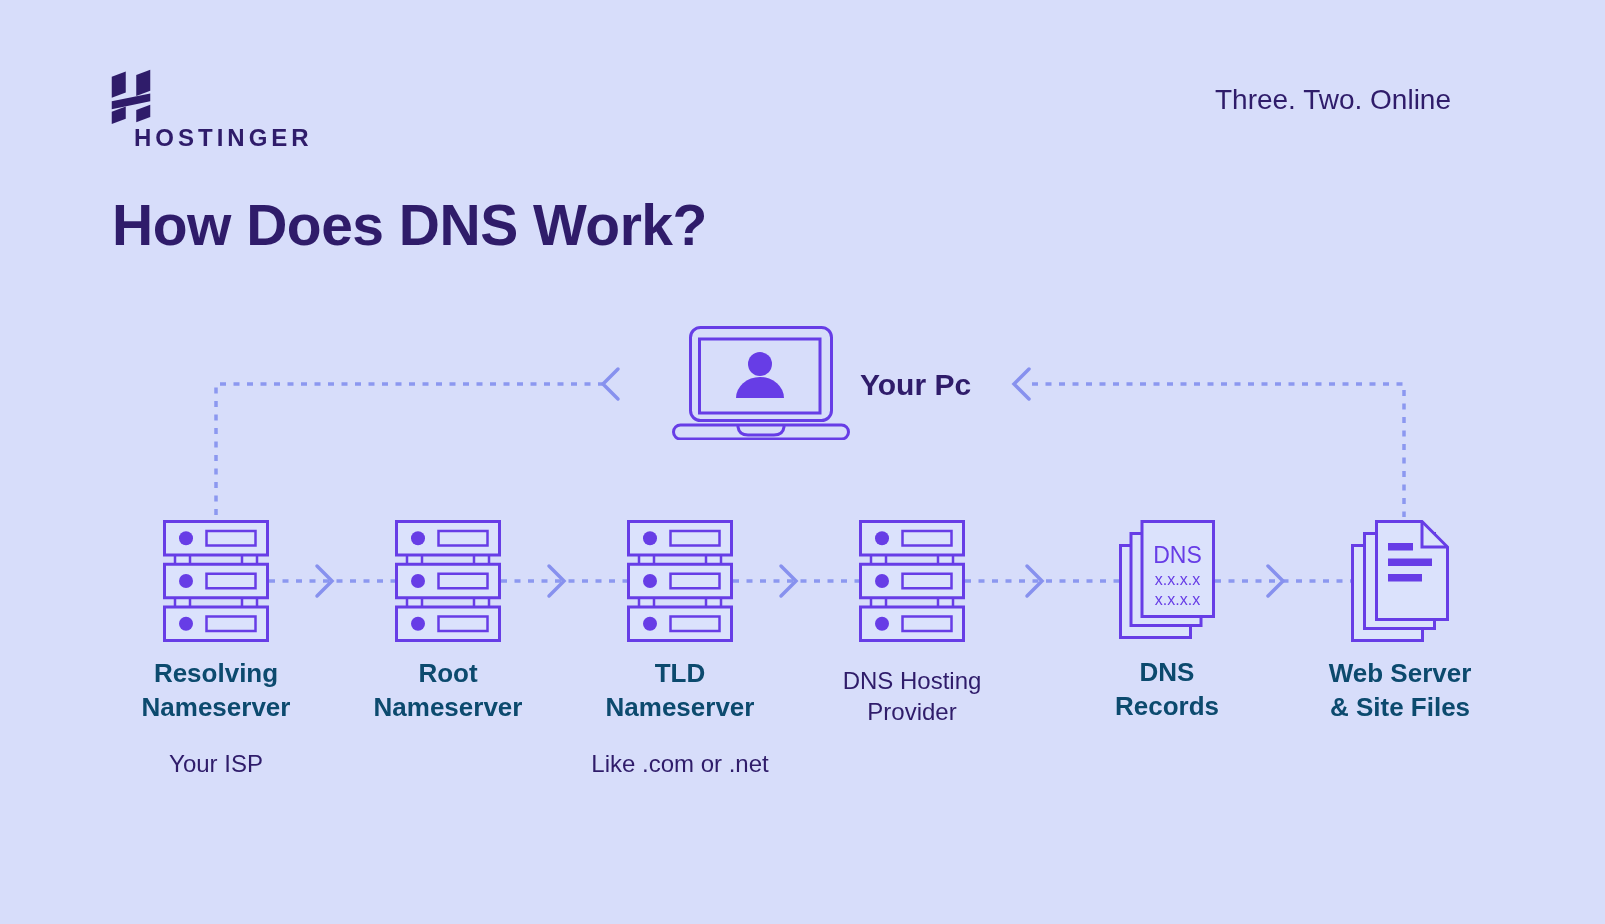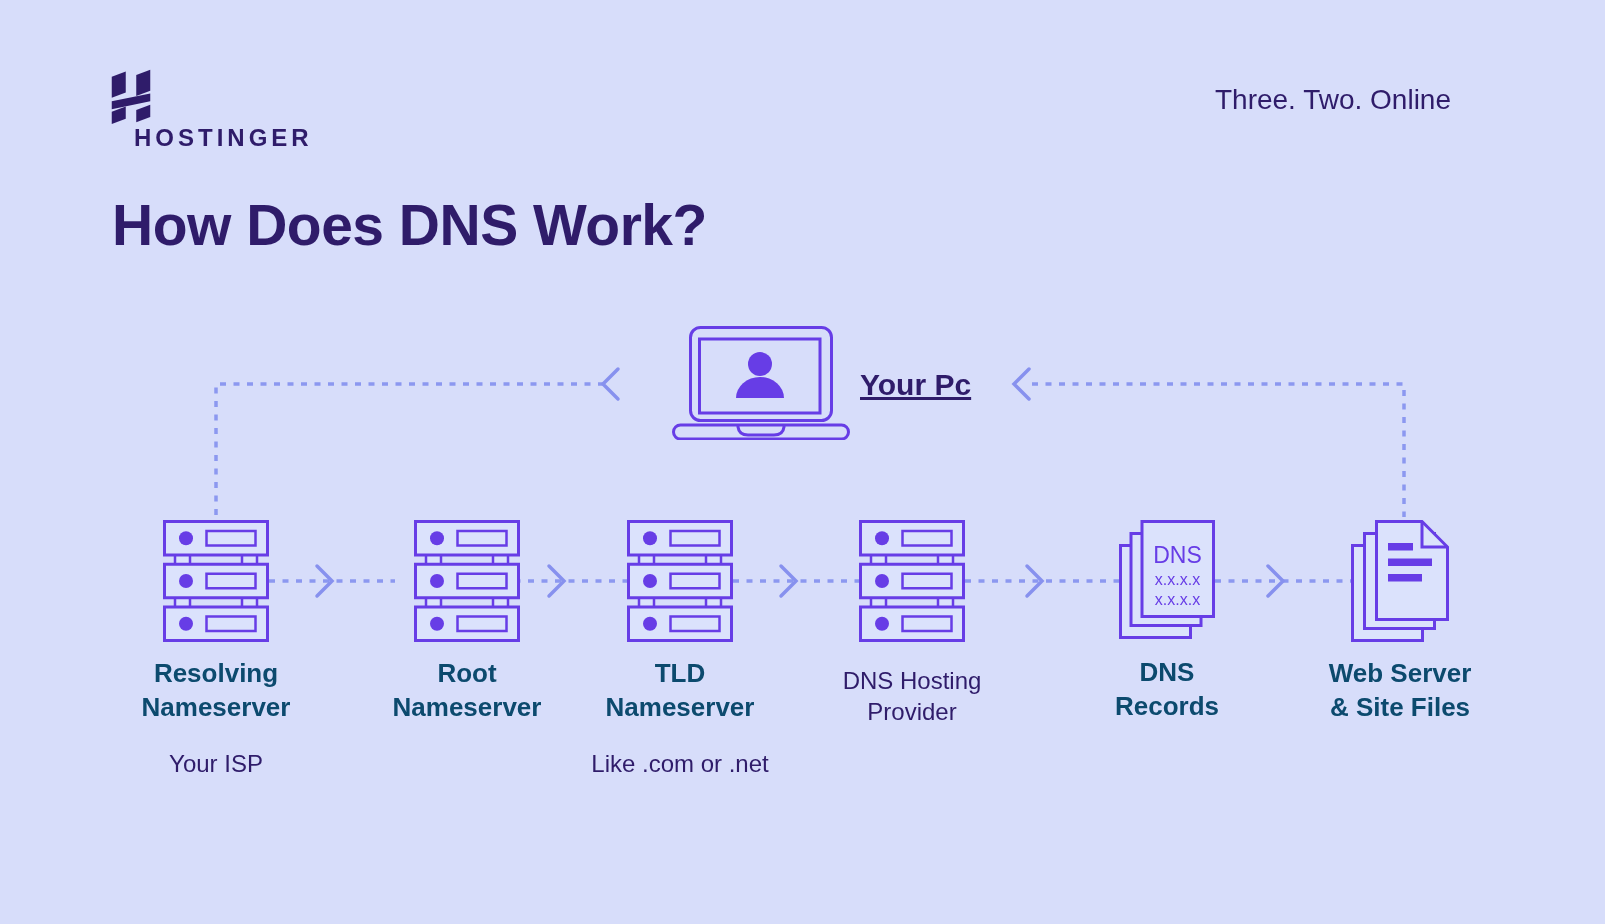--- a/index.html
+++ b/index.html
@@ -28,38 +28,38 @@
     font-size:57px; font-weight:800; letter-spacing:-0.5px; color:#2f1c6a;
   }
   
   .connectors { position:absolute; left:0; top:0; width:1605px; height:924px; }
   .dash { fill:none; stroke:#8c98f0; stroke-width:3.5; stroke-dasharray:6 7.5; }
   .chev { fill:none; stroke:#8791ee; stroke-width:3.5; stroke-linecap:round; stroke-linejoin:miter; }
   
   .client { position:absolute; left:672px; top:326px; width:178px; height:114px; }
   .your-pc {
     position:absolute; left:860px; top:368px;
-    font-size:30px; font-weight:700; color:#2f1c6a;text-decoration:underline;
+    font-size:30px; font-weight:700; color:#2f1c6a;
   }
   
   .node {
     position:absolute; top:520px; width:220px;
     display:flex; flex-direction:column; align-items:center; text-align:center;
   }
   .node .icon { display:block; }
   .label {
     margin-top:15px; font-size:26px; font-weight:700;
     line-height:1.3; color:#0c4a6e; max-width:200px;
   }
   .sublabel {
     margin-top:23px; font-size:24px; font-weight:400;
     line-height:1.3; color:#2f1c6a;
   }
   .n1 { left:106px; }
-  .n2 { left:357px;justify-content:center; }
+  .n2 { left:338px;justify-content:center; }
   .n3 { left:570px; }
   .n4 { left:802px; }
   .n5 { left:1057px; }
   .n6 { left:1290px; }
   .n5 .label { max-width:120px; }
   .n6 .label { max-width:160px; }
   .n3 .sublabel { white-space:nowrap; }
   .n4 .sublabel { max-width:170px; }
   .defs-hidden { position:absolute; width:0; height:0; overflow:hidden; }
 </style>

